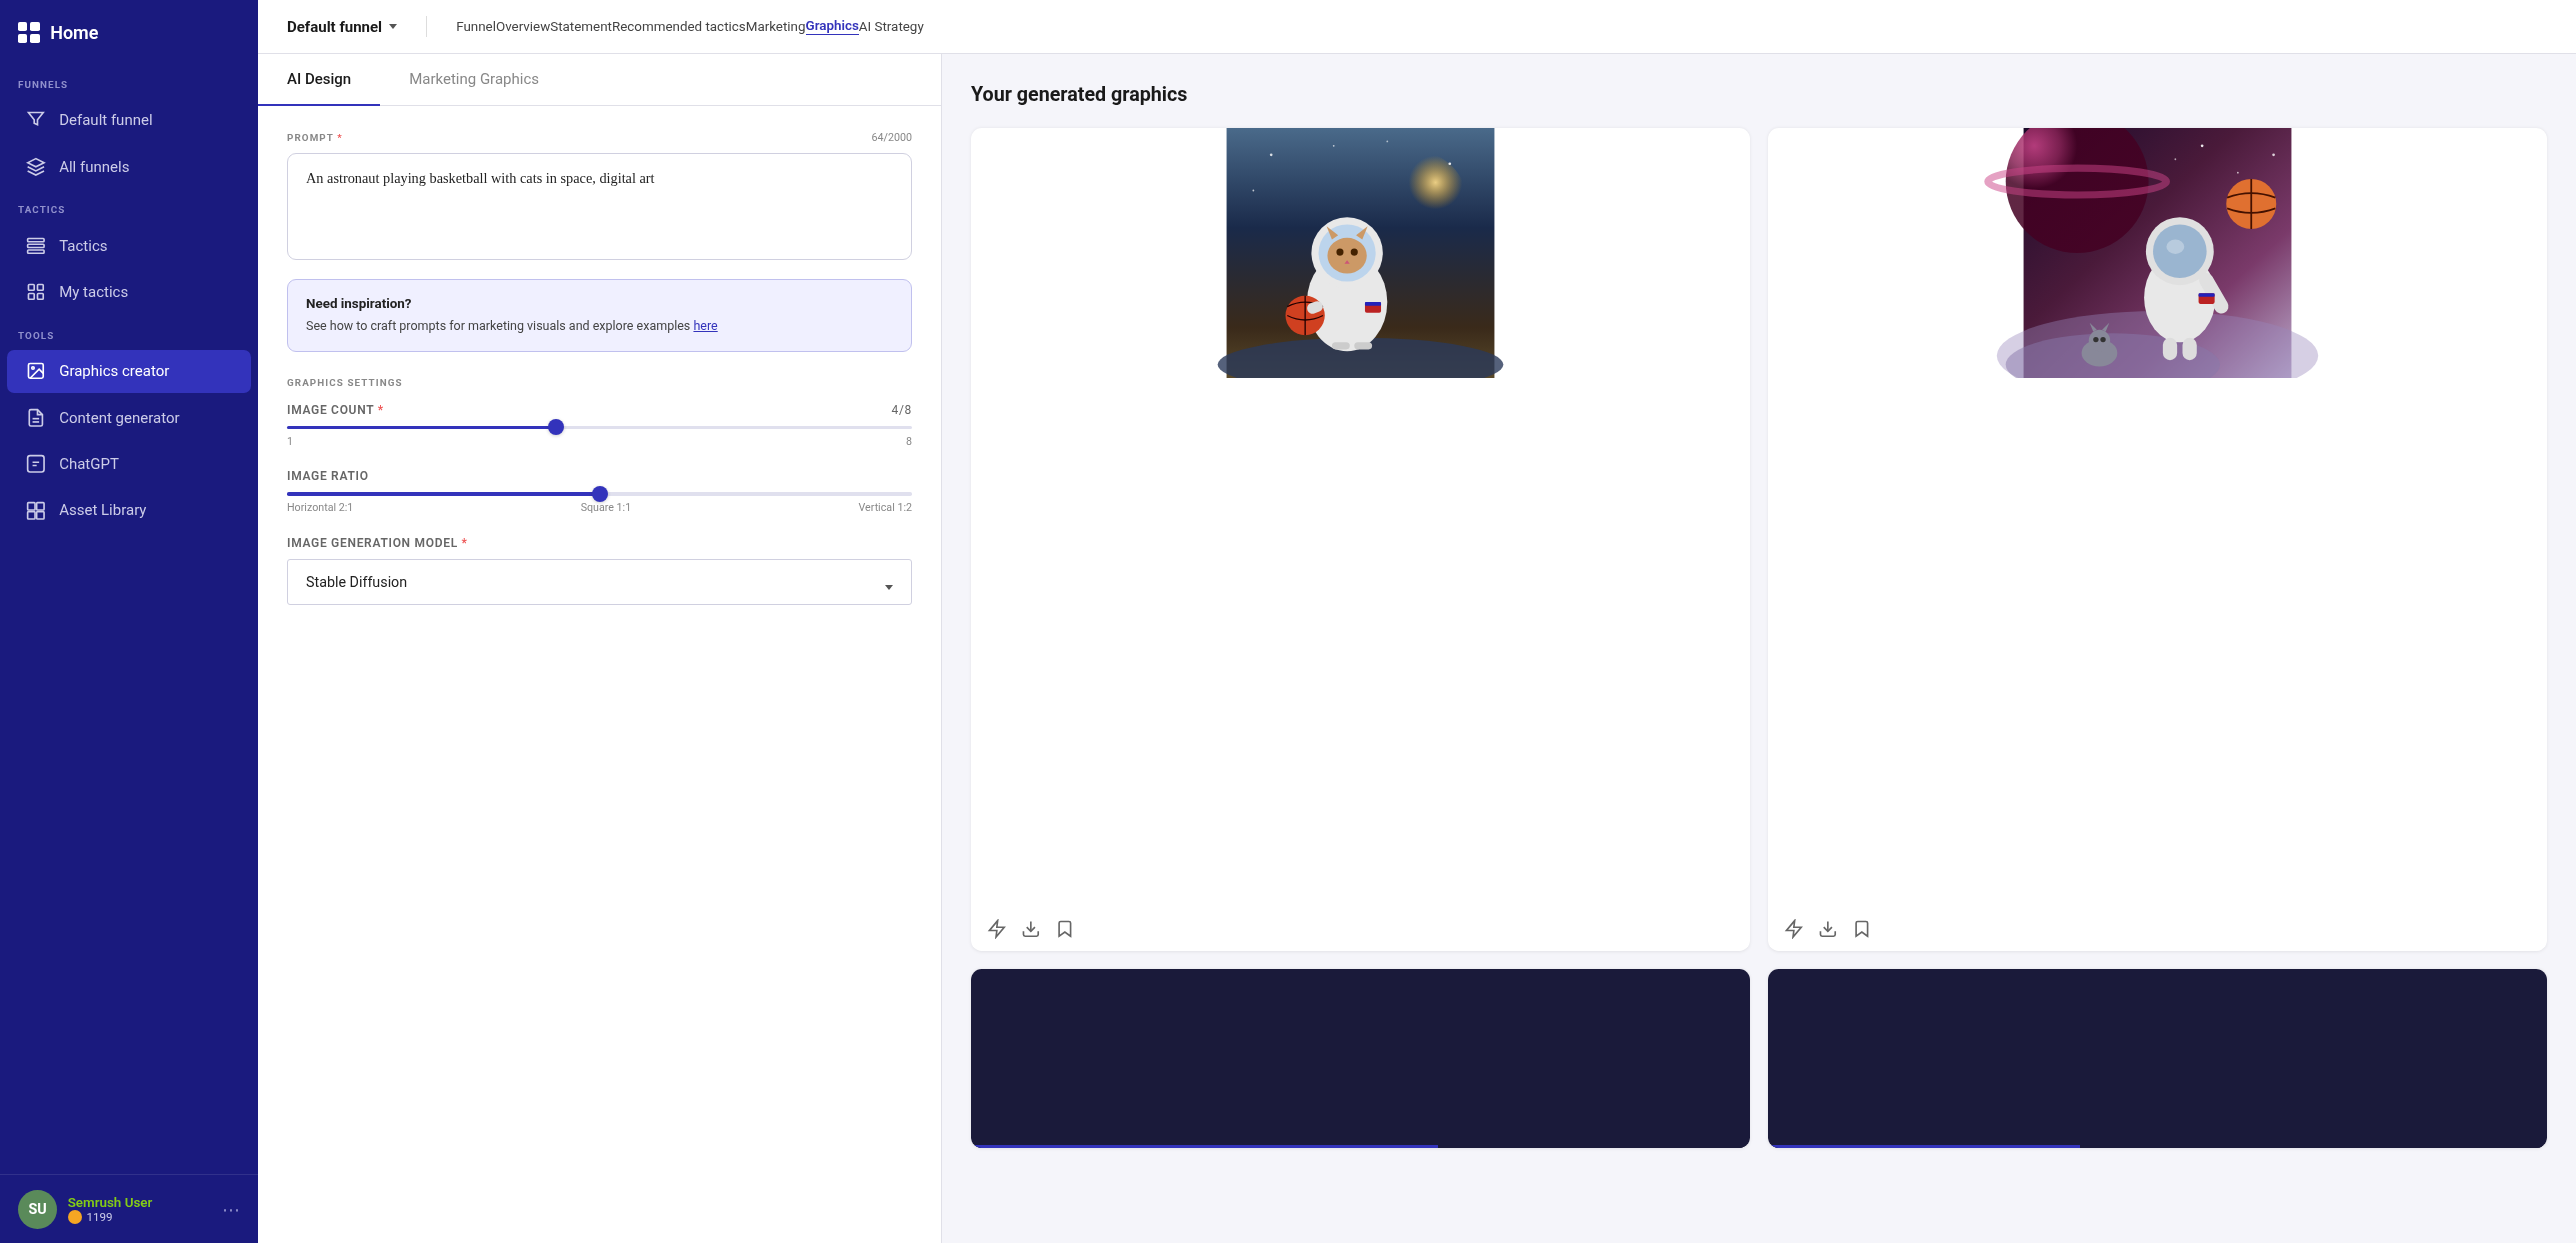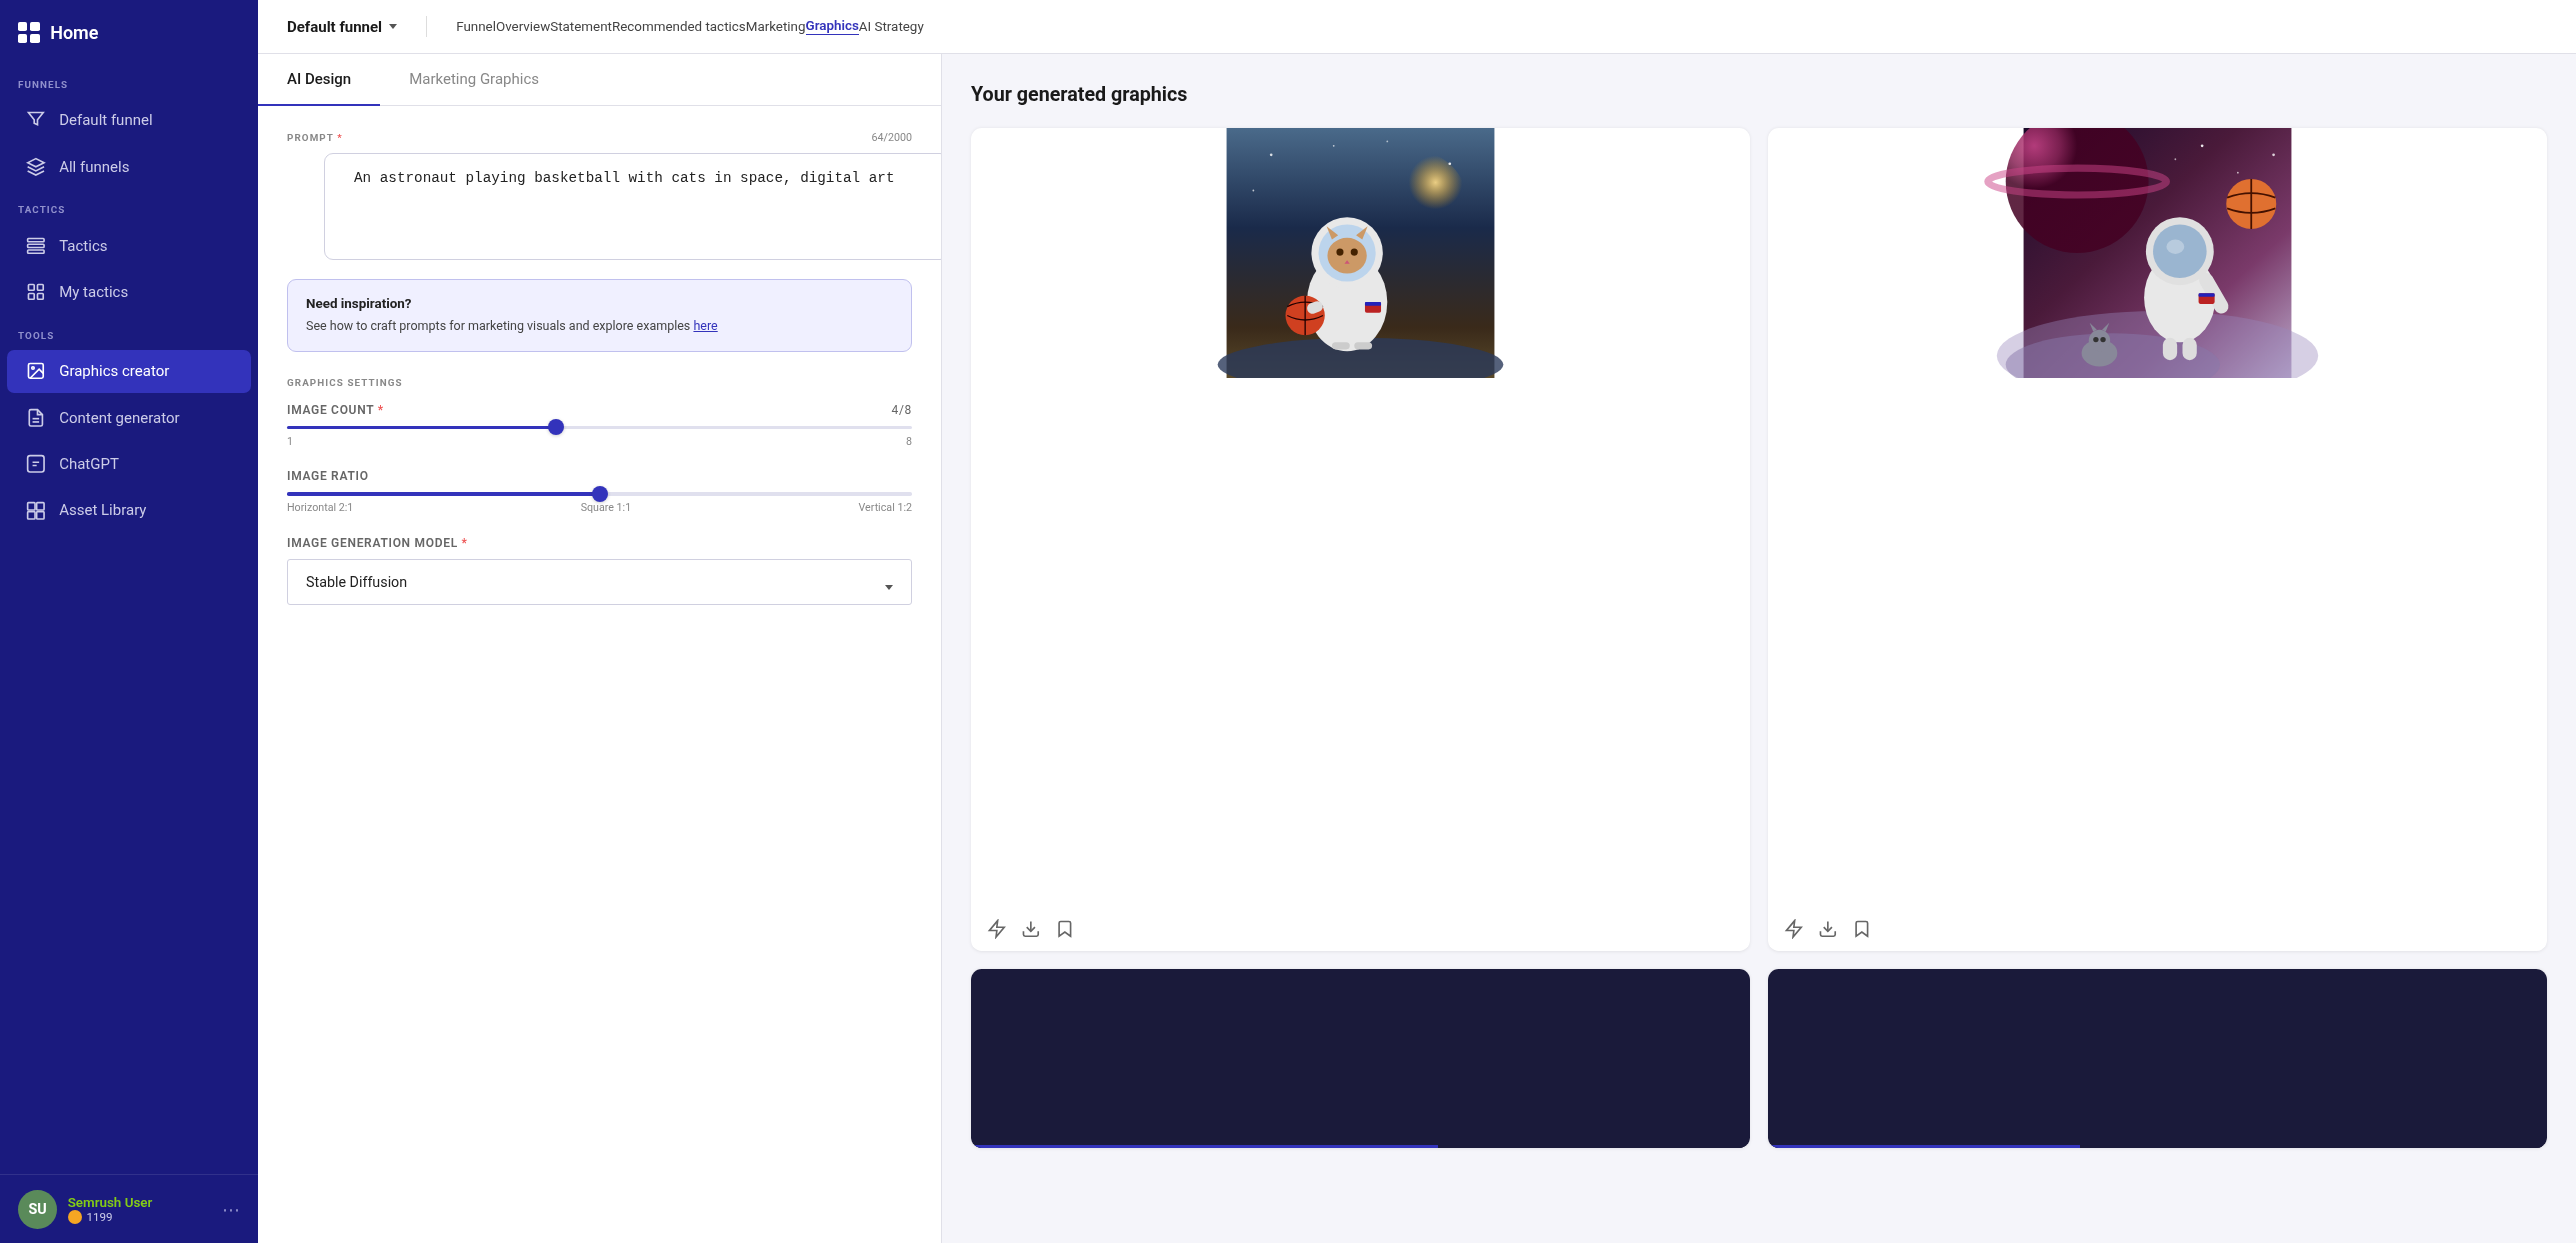--- a/index.html
+++ b/index.html
@@ -201,28 +201,27 @@
       align-items: center;
       justify-content: space-between;
     }
     .field-label .required { color: #e55; }
     .field-label .char-count { font-weight: 400; font-size: 10.7px; letter-spacing: 0; color: #888; text-transform: none; }
 
     .prompt-textarea {
       width: 100%;
       border: 1.3px solid #d0d0e0;
       border-radius: 9px;
-      padding: 16px 29px;
+      padding: 16px 18px;
       font-size: 14.3px;
       color: #222;
       resize: none;
       height: 107px;
-      font-family: Liberation Mono, monospace;
+      font-family: Liberation Serif, serif;
       outline: none;
-      margin-left: 37px;
     }
 
     .inspiration-box {
       margin-top: 16px;
       background: #f0f0ff;
       border: 1.3px solid #c0c0ee;
       border-radius: 9px;
       padding: 16px 18px;
     }
     .inspiration-title { font-weight: 700; font-size: 13.4px; color: #222; margin-bottom: 5.4px; }

